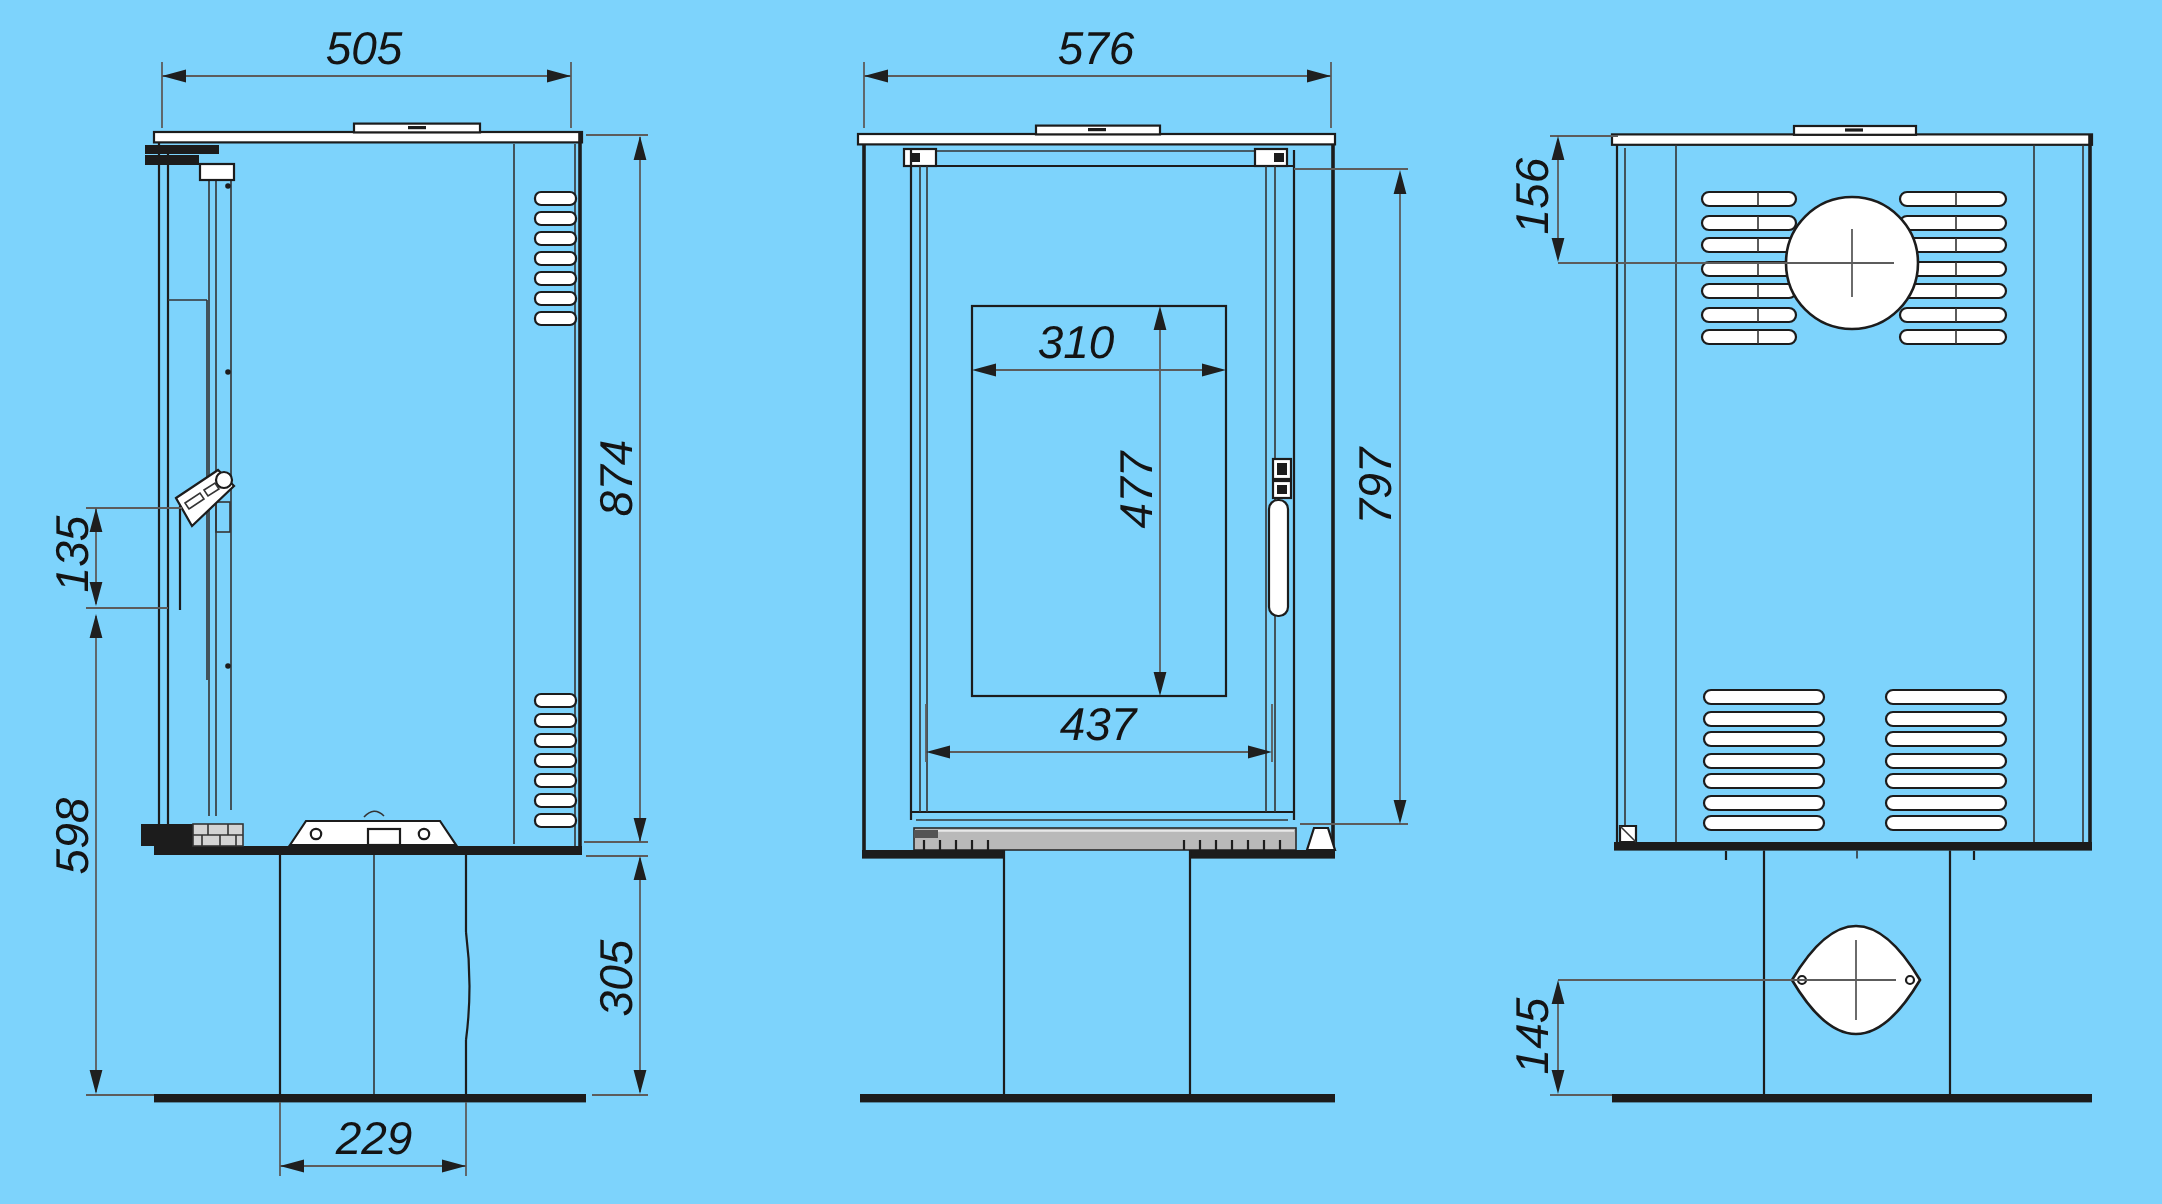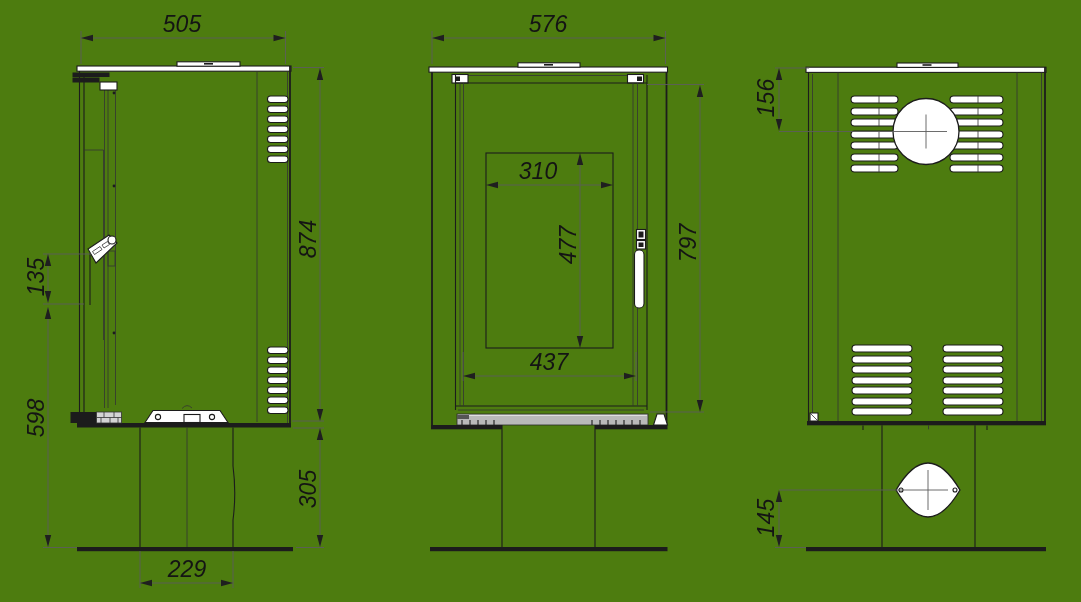--- a/index.html
+++ b/index.html
@@ -1,16 +1,16 @@
 <!DOCTYPE html>
 <html><head>
 <meta charset="utf-8">
 <style>
   html,body{margin:0;padding:0;background:#ffffff;}
-  .canvas{width:1081px;height:602px;position:relative;background:#4d7c0f;overflow:hidden;}
+  .canvas{width:1081px;height:602px;position:relative;background:#7dd3fc;overflow:hidden;}
   svg{display:block;}
   .s1 {stroke:#1c1c1c;stroke-width:1.1;fill:none;}
   .s15{stroke:#1c1c1c;stroke-width:1.8;fill:none;}
   .s08{stroke:#343434;stroke-width:0.8;fill:none;}
   .sw {stroke:#1c1c1c;stroke-width:1.1;fill:#ffffff;}
   .swt{stroke:#1c1c1c;stroke-width:1.3;fill:#ffffff;}
   .blk{fill:#1c1c1c;stroke:none;}
   .dim{stroke:#5c5c5c;stroke-width:0.9;fill:none;}
   .ar {fill:#1f1f1f;stroke:none;}
   .gray{fill:#b9b9b9;stroke:#2a2a2a;stroke-width:0.8;}

